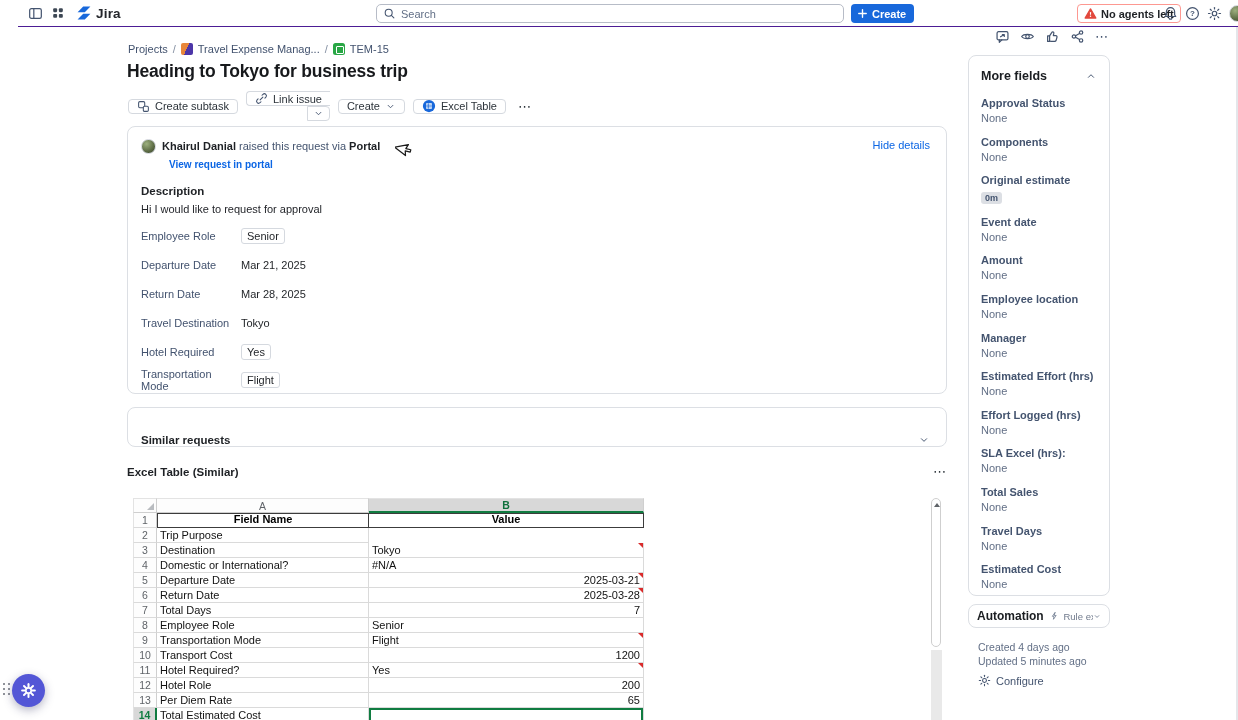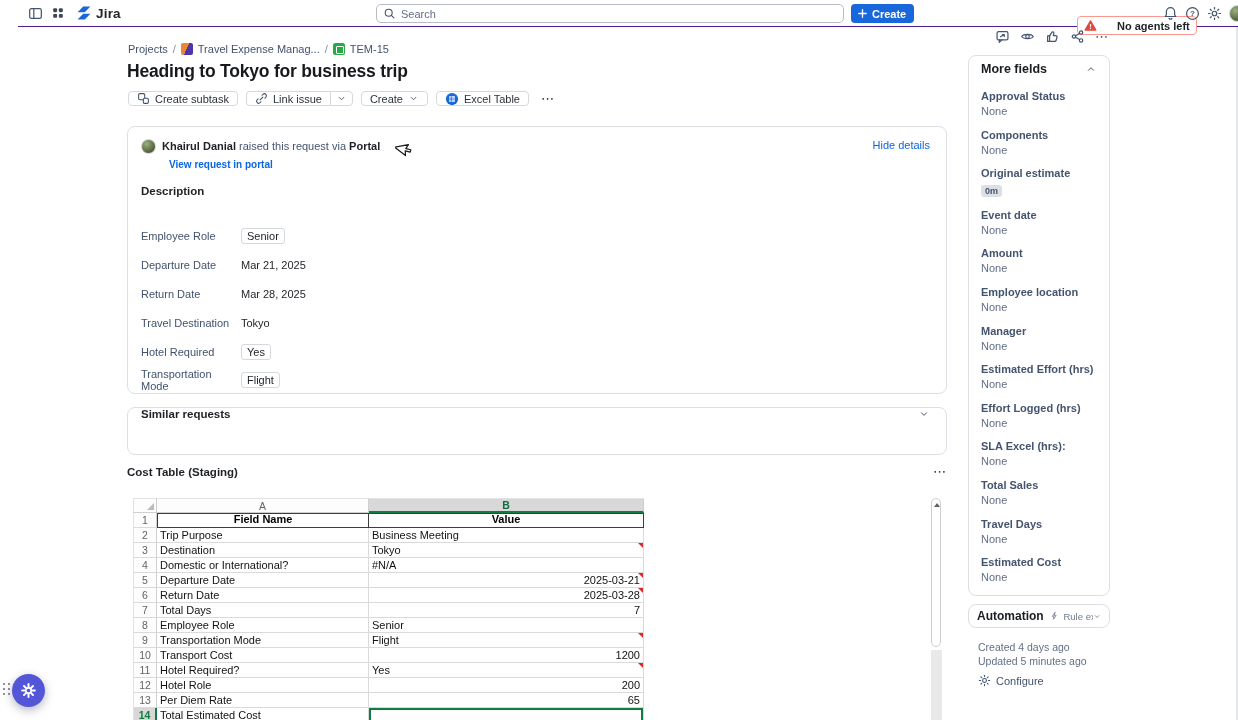--- a/index.html
+++ b/index.html
@@ -19,21 +19,21 @@
   .searchbox { position:absolute; left:358px; top:4px; width:468px; height:19px;
     border:1px solid #b7bcc7; border-radius:5px; display:flex; align-items:center; padding:0 6px; background:#fff; }
   .searchbox input { border:none; outline:none; flex:1; font-size:11px; color:#1e2125; margin-left:5px;
     font-family:inherit; background:transparent; }
   .searchbox input::placeholder { color:#626f86; }
   .btn-create { position:absolute; left:833px; top:4px; height:19px; background:#1868db; color:#fff;
     border:none; border-radius:4px; font-size:11px; font-weight:600; display:flex; align-items:center;
     gap:3px; padding:0 8px 0 5px; cursor:pointer; font-family:inherit; }
   .btn-noagents { position:absolute; left:1059px; top:4px; height:19px; background:#fff;
     border:1px solid #fd9891; border-radius:4px; font-size:11px; font-weight:600; color:#1e2125;
-    display:flex; align-items:center; gap:20px; padding:0 6px; cursor:pointer; font-family:inherit;margin-top:12px; }
+    display:flex; align-items:center; gap:4px; padding:0 6px; cursor:pointer; font-family:inherit; }
   .nav-bell { position:absolute; left:1145px; top:6px; }
   .nav-help { position:absolute; left:1167px; top:6px; }
   .nav-gear { position:absolute; left:1189px; top:6px; }
   .avatar { border-radius:50%; background:radial-gradient(circle at 35% 30%, #9db07f, #5c6b44 60%, #36402a);
     border:1px solid #d0d4db; cursor:pointer; }
   .nav-avatar { position:absolute; left:1211px; top:5px; width:17px; height:17px; }
 
   
   .breadcrumb { position:absolute; left:128px; top:43px; display:flex; align-items:center; gap:5px;
     font-size:11px; color:#42526e; }
@@ -43,21 +43,21 @@
     background:linear-gradient(115deg,#e8863a 48%,#4c35a8 48%); }
   .tem-icon { width:12px; height:12px; border-radius:2.5px; background:#28a745; position:relative; }
   .tem-icon:after { content:''; position:absolute; left:3px; top:3px; width:6px; height:6px;
     border:1.5px solid #fff; border-radius:1px; }
   .page-title { position:absolute; left:127px; top:61px; font-size:17.5px; font-weight:700;
     color:#17191c; letter-spacing:-.2px; cursor:pointer; }
   .toolbar { position:absolute; left:128px; top:91px; display:flex; align-items:center; gap:8px; }
   .tbtn { height:15px; display:flex; align-items:center; gap:5px; background:#fff;
     border:1px solid #d5d9df; border-radius:4px; font-size:11px; font-weight:500; color:#2c333a;
     padding:0 8px; cursor:pointer; font-family:inherit; }
-  .tgroup { display:flex; align-items:flex-end; }
+  .tgroup { display:flex; align-items:flex-end;flex-direction:column; }
   .tgroup .tbtn:first-child { border-radius:4px 0 0 4px; border-right:none; }
   .tgroup .tbtn:last-child { border-radius:0 4px 4px 0; padding:0 5px; }
   .tbtn-more { border:none; background:none; font-size:13px; letter-spacing:1px; color:#2c333a;
     cursor:pointer; padding:0 4px; font-family:inherit; }
 
   
   .card { position:absolute; background:#fff; border:1px solid #dcdfe4; border-radius:8px; }
   .details-card { left:127px; top:126px; width:820px; height:268px; padding:12px 16px 0 13px; }
   .rep-row { display:flex; align-items:flex-start; }
   .rep-avatar { width:15px; height:15px; margin-right:6px; }
@@ -69,21 +69,21 @@
     color:#0c66e4; text-decoration:none; cursor:pointer; }
   .desc-label { margin-top:13px; font-size:11.5px; font-weight:700; color:#1e2125; }
   .desc-text { margin-top:6px; font-size:11px; color:#24262b; cursor:text; }
   .dfields { position:absolute; left:13px; top:95px; width:640px; }
   .dfield { display:flex; align-items:center; height:28.8px; }
   .dlabel { width:100px; font-size:11px; color:#42526e; }
   .dvalue { font-size:11px; color:#1e2125; cursor:pointer; }
   .dvalue.chip { border:1px solid #d5d9df; border-radius:3px; padding:1px 5px; background:#fff; }
 
   
-  .similar-card { left:127px; top:407px; width:820px; height:48px; display:flex; align-items:flex-start;
+  .similar-card { left:127px; top:407px; width:820px; height:40px; display:flex; align-items:flex-end;
     padding:0 16px 0 13px; cursor:pointer; }
   .similar-title { font-size:11.5px; font-weight:700; color:#1e2125; }
   .similar-card .chev { margin-left:auto; }
 
   
   .excel-head { position:absolute; left:127px; top:464px; width:820px; display:flex; align-items:center; }
   .excel-title { font-size:11.5px; font-weight:700; color:#1e2125; }
   .excel-more { margin-left:auto; background:none; border:none; font-size:13px; letter-spacing:1px;
     color:#2c333a; cursor:pointer; font-family:inherit; }
 
@@ -119,21 +119,21 @@
     border-left:3px solid transparent; border-right:3px solid transparent; border-bottom:4px solid #5f6368; }
   .ss-strip { position:absolute; left:0; top:152px; width:11px; height:70px; background:#e9e9e9; }
   .page-scroll-edge { position:absolute; right:0; top:27px; width:2px; height:693px; background:#e4e6ea; }
 
   
   .action-row { position:absolute; left:995px; top:29px; width:114px; display:flex;
     justify-content:space-between; align-items:center; }
   .action-row .abtn { background:none; border:none; cursor:pointer; padding:0; }
   .a-more { font-size:13px; letter-spacing:1px; color:#44546f; font-family:inherit; }
 
-  .morefields-card { left:968px; top:55px; width:142px; height:541px; padding:6px 12px; }
+  .morefields-card { left:968px; top:55px; width:142px; height:541px; padding:13px 12px; }
   .mf-head { display:flex; align-items:center; cursor:pointer; }
   .mf-title { font-size:12.5px; font-weight:700; color:#1a1d21; }
   .mf-head .chev { margin-left:auto; }
   .sfields { margin-top:13px; }
   .sfield { margin-bottom:9.6px; }
   .slabel { font-size:11px; font-weight:600; color:#44546f; line-height:14px; }
   .svalue { margin-top:1px; font-size:11px; color:#626f86; line-height:14px; cursor:pointer; }
   .svalue.mini-chip { display:inline-block; background:#dcdfe4; color:#44546f; font-size:9px;
     font-weight:700; border-radius:3px; padding:1px 4px; line-height:10px; }
 
@@ -293,20 +293,21 @@
 <section class="card details-card">
   <div class="rep-row">
     <div class="avatar rep-avatar"></div>
     <div class="rep-text">
       <span class="rep-name">Khairul Danial</span><span> raised this request via </span><span class="rep-channel">Portal</span>
     </div>
     <button class="hide-details">Hide details</button>
   </div>
   <a class="portal-link">View request in portal</a>
   <div class="desc-label">Description</div>
+  <div class="desc-text">Hi I would like to request for approval</div>
   <div class="dfields" id="detail-fields">
   <div class="dfield">
     <div class="dlabel">Employee Role</div>
     <div class="dvalue chip">Senior</div>
   </div>
 
   <div class="dfield">
     <div class="dlabel">Departure Date</div>
     <div class="dvalue">Mar 21, 2025</div>
   </div>
@@ -334,41 +335,40 @@
 </section>
 
 <section class="card similar-card">
   <span class="similar-title">Similar requests</span>
   <svg class="ic chev" width="12" height="12" viewBox="0 0 16 16">
       <path d="M4.5 6.3 L8 9.8 L11.5 6.3"></path>
     </svg>
 </section>
 
 <div class="excel-head">
-  <span class="excel-title">Cost Table (Staging)</span>
+  <span class="excel-title">Excel Table (Similar)</span>
   <button class="excel-more">⋯</button>
 </div>
 
 <div class="sheet">
   <div class="shead">
     <div class="sh-cell corner"></div>
     <div class="sh-cell colA">A</div>
     <div class="sh-cell colB">B</div>
   </div>
   <div id="sheet-body">
   <div class="srow row-head">
     <div class="cell num">1</div>
     <div class="cell cell-a">Field Name</div>
     <div class="cell cell-b al-l">Value</div>
   </div>
 
   <div class="srow">
     <div class="cell num">2</div>
     <div class="cell cell-a">Trip Purpose</div>
-    <div class="cell cell-b al-l">Business Meeting</div>
   </div>
 
   <div class="srow">
     <div class="cell num">3</div>
     <div class="cell cell-a">Destination</div>
     <div class="cell cell-b al-l has-comment">Tokyo</div>
   </div>
 
   <div class="srow">
     <div class="cell num">4</div>

